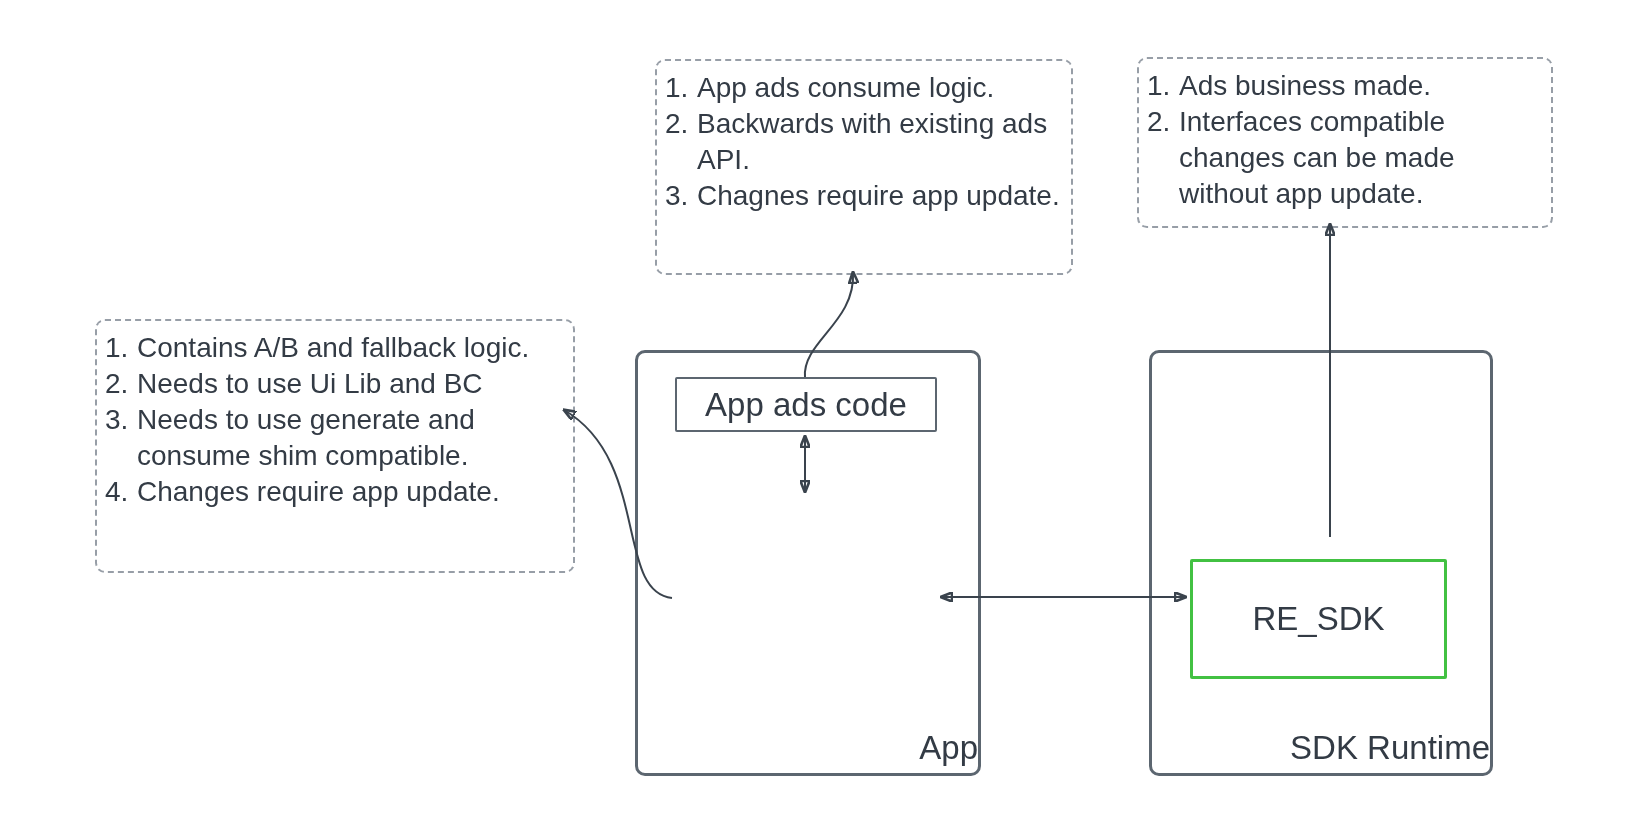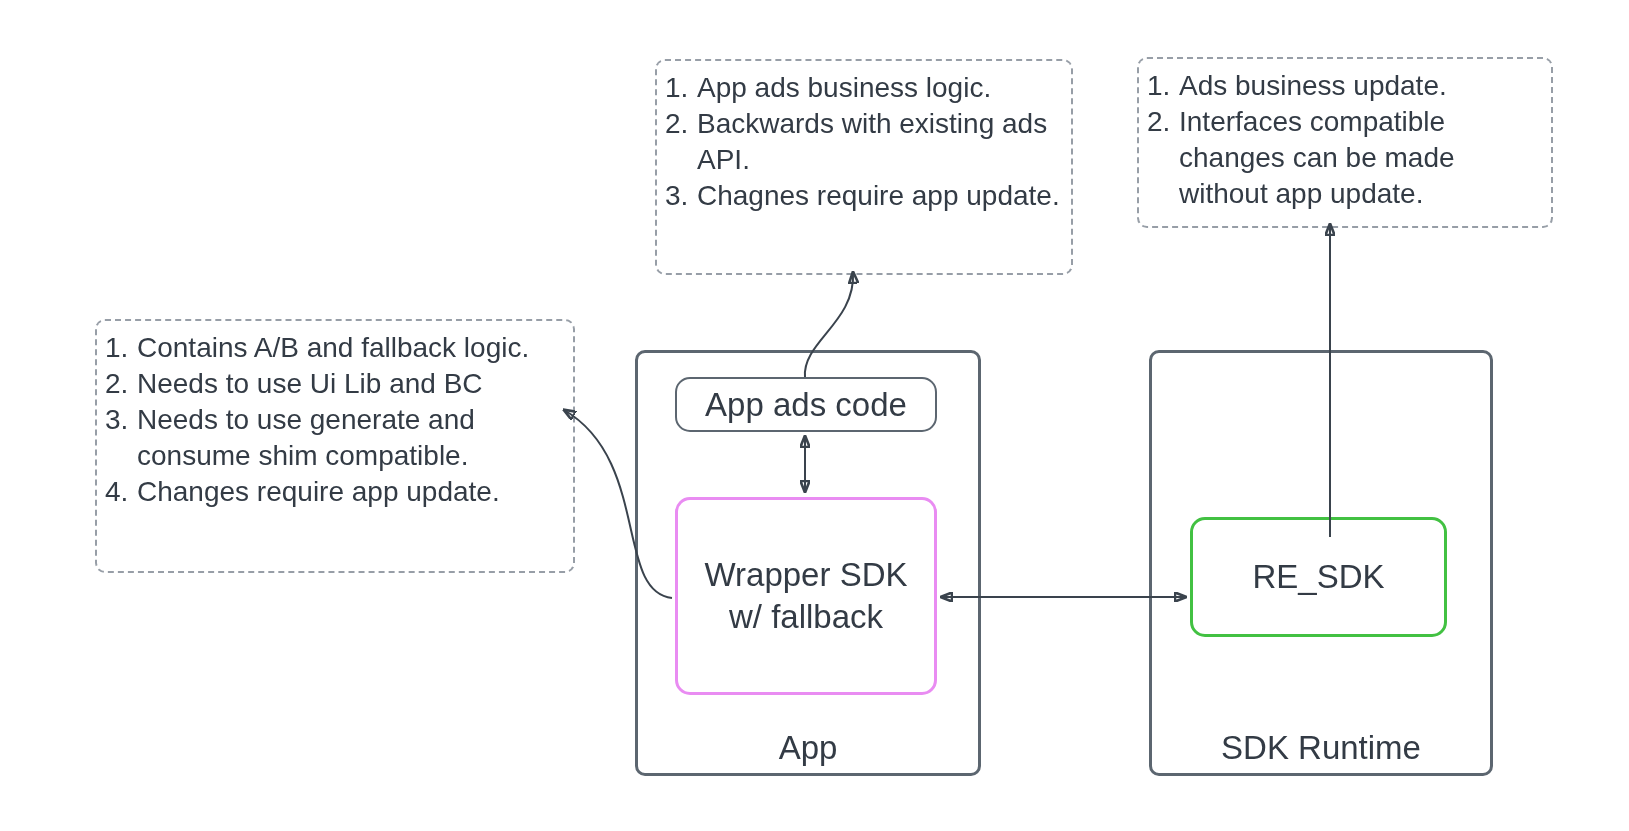--- a/index.html
+++ b/index.html
@@ -18,31 +18,31 @@
   .note-row{display:flex;align-items:flex-start;}
   .note-row .num{flex:0 0 32px;}
   .note-row .txt{flex:1;}
   
   .container{
     position:absolute;border:3px solid #5c6670;border-radius:10px;background:transparent;
   }
   #container-app{left:635px;top:350px;width:340px;height:420px;}
   #container-sdk-runtime{left:1149px;top:350px;width:338px;height:420px;}
   .container-label{
-    position:absolute;left:0;right:0;bottom:6px;text-align:center;font-size:33px;
+    position:absolute;left:0;right:0;bottom:6px;text-align:right;font-size:33px;
   }
   
   .node{
     position:absolute;display:flex;flex-direction:column;align-items:center;
     justify-content:center;text-align:center;font-size:33px;background:#ffffff;
-    border-radius:15px;box-sizing:border-box;
+    border-radius:2px;box-sizing:border-box;
   }
   #node-app-ads-code{left:675px;top:377px;width:262px;height:55px;border:2px solid #5c6670;}
   #node-wrapper-sdk{left:675px;top:497px;width:262px;height:198px;border:3px solid #e98cf2;line-height:42px;}
-  #node-re-sdk{left:1190px;top:517px;width:257px;height:120px;border:3px solid #42c142;}
+  #node-re-sdk{left:1190px;top:559px;width:257px;height:120px;border:3px solid #42c142;}
   
   .connectors{
     position:absolute;left:0;top:0;width:1629px;height:831px;pointer-events:none;
   }
   .connectors path{stroke:#3a434d;stroke-width:2;fill:none;}
 </style>
 </head>
 <body>
 
 <div class="canvas">
@@ -62,59 +62,55 @@
       </div>
       <div class="note-row">
         <span class="num">4.</span>
         <span class="txt">Changes require app update.</span>
       </div>
     </div>
 
   <div class="note" id="note-top-middle">
       <div class="note-row">
         <span class="num">1.</span>
-        <span class="txt">App ads business logic.</span>
+        <span class="txt">App ads consume logic.</span>
       </div>
       <div class="note-row">
         <span class="num">2.</span>
         <span class="txt">Backwards with existing ads API.</span>
       </div>
       <div class="note-row">
         <span class="num">3.</span>
         <span class="txt">Chagnes require app update.</span>
       </div>
     </div>
 
   <div class="note" id="note-top-right">
       <div class="note-row">
         <span class="num">1.</span>
-        <span class="txt">Ads business update.</span>
+        <span class="txt">Ads business made.</span>
       </div>
       <div class="note-row">
         <span class="num">2.</span>
         <span class="txt">Interfaces compatible changes can be made without app update.</span>
       </div>
     </div>
 
   <div class="container" id="container-app">
     <div class="container-label">App</div>
   </div>
 
   <div class="container" id="container-sdk-runtime">
     <div class="container-label">SDK Runtime</div>
   </div>
 
   <div class="node" id="node-app-ads-code">
     <span>App ads code</span>
   </div>
 
-  <div class="node" id="node-wrapper-sdk">
-    <div>Wrapper SDK</div>
-    <div>w/ fallback</div>
-  </div>
 
   <div class="node" id="node-re-sdk">
     <span>RE_SDK</span>
   </div>
 
   <svg class="connectors" viewBox="0 0 1629 831" xmlns="http://www.w3.org/2000/svg">
     <defs>
       <marker id="arrow" viewBox="0 0 10 8" refX="9" refY="4" markerWidth="6.5" markerHeight="5.2" orient="auto-start-reverse" markerUnits="strokeWidth">
         <path d="M0.5,0.5 L9.5,4 L0.5,7.5 Z" fill="#3a434d" stroke="none"></path>
       </marker>

